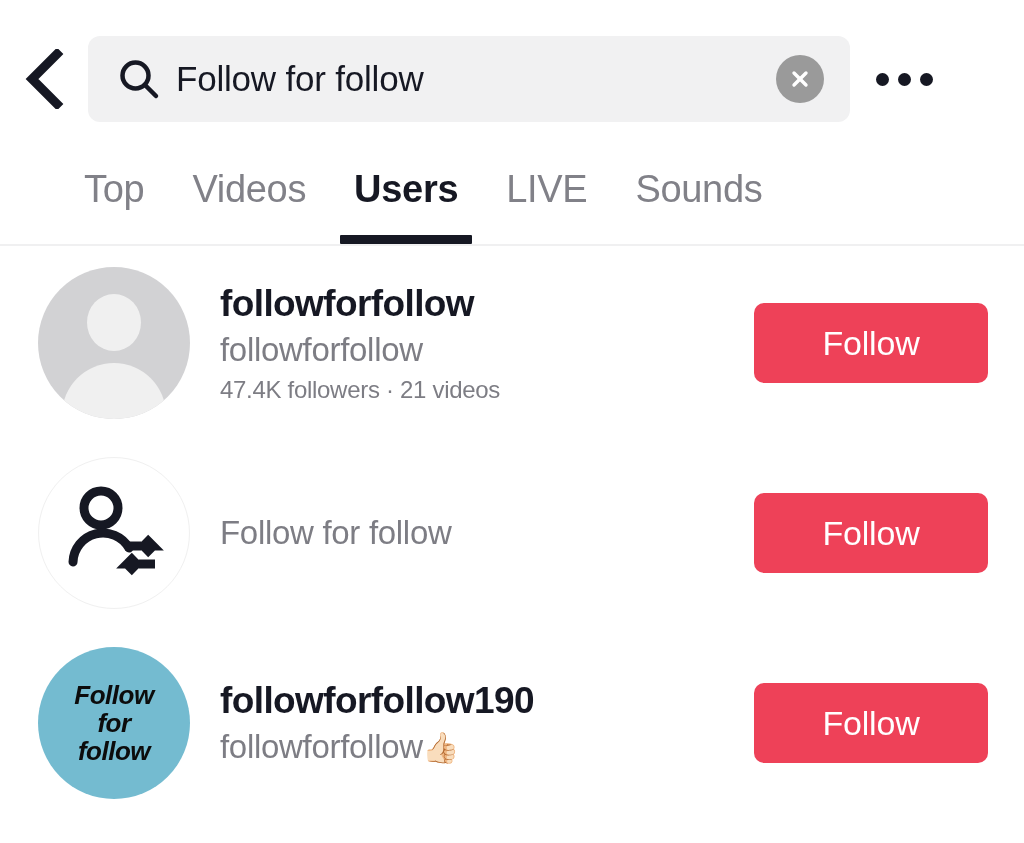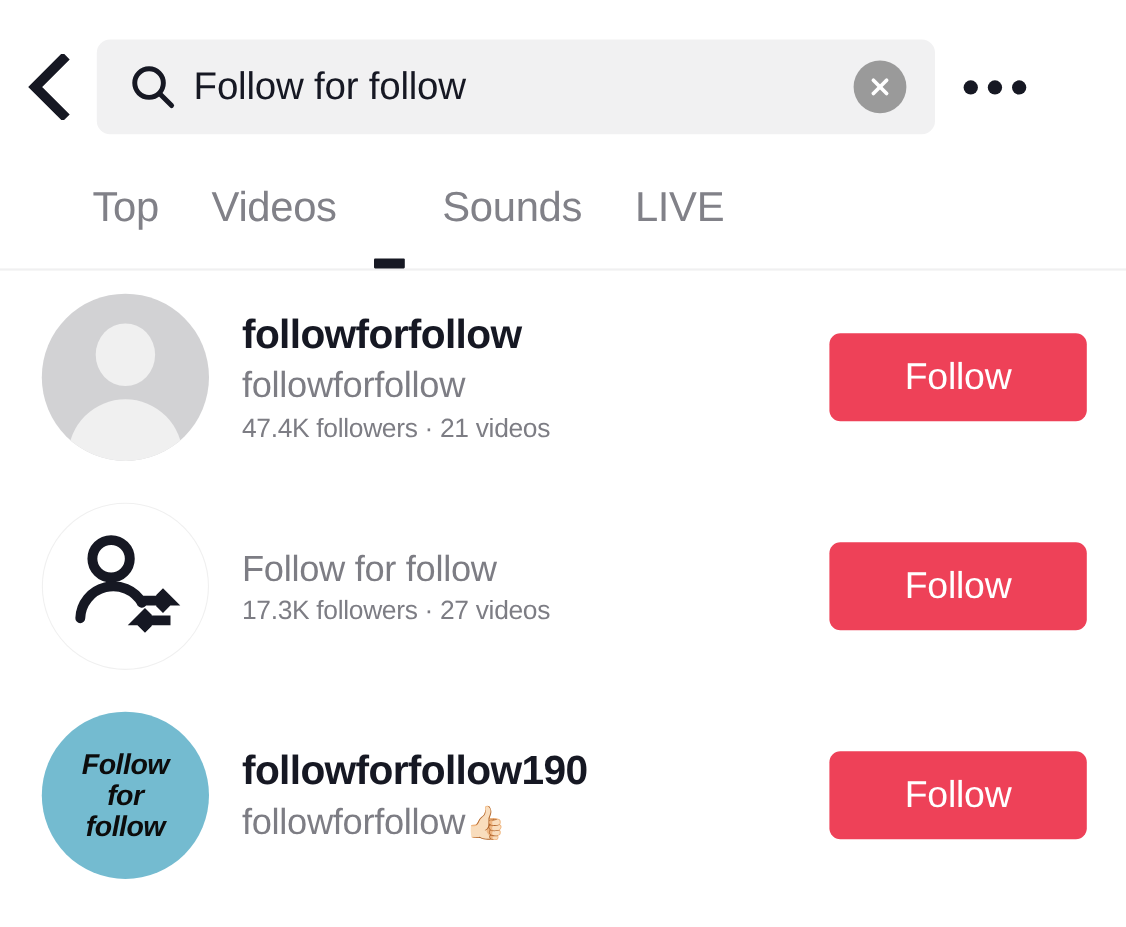--- a/index.html
+++ b/index.html
@@ -315,28 +315,29 @@
     <div class="tabs">
       <div class="tab">
         <span class="tab-label">Top</span>
         <span class="underline"></span>
       </div>
       <div class="tab">
         <span class="tab-label">Videos</span>
         <span class="underline"></span>
       </div>
       <div class="tab active">
+        <span class="tab-label">Users</span>
+        <span class="underline"></span>
+      </div>
+      <div class="tab">
+        <span class="tab-label">LIVE</span>
         <span class="underline"></span>
       </div>
       <div class="tab">
         <span class="tab-label">Sounds</span>
-        <span class="underline"></span>
-      </div>
-      <div class="tab">
-        <span class="tab-label">LIVE</span>
         <span class="underline"></span>
       </div>
       <div class="tab">
         <span class="underline"></span>
       </div>
     </div>
   </div>
 
   <div class="user-list">
 
@@ -359,21 +360,20 @@
           <svg width="110" height="110" viewBox="0 0 110 110">
             <circle cx="42" cy="30" r="17" fill="none" stroke="#161823" stroke-width="9"></circle>
             <path d="M14 84 A30 30 0 0 1 70 70" fill="none" stroke="#161823" stroke-width="9" stroke-linecap="round"></path>
             <path d="M66 68 L94 68 L86 60 M94 68 L86 76" fill="none" stroke="#161823" stroke-width="9" stroke-linecap="butt" stroke-linejoin="miter"></path>
             <path d="M96 86 L68 86 L76 78 M68 86 L76 94" fill="none" stroke="#161823" stroke-width="9" stroke-linecap="butt" stroke-linejoin="miter"></path>
           </svg>
         </span>
       </div>
       <div class="user-info">
         <div class="u-handle">Follow for follow</div>
-        <div class="u-stats">17.3K followers · 27 videos</div>
       </div>
       <button class="follow-btn">Follow</button>
     </div>
 
     <div class="user-row">
       <div class="avatar textav">
         <span class="t">Follow</span>
         <span class="t">for</span>
         <span class="t">follow</span>
       </div>

